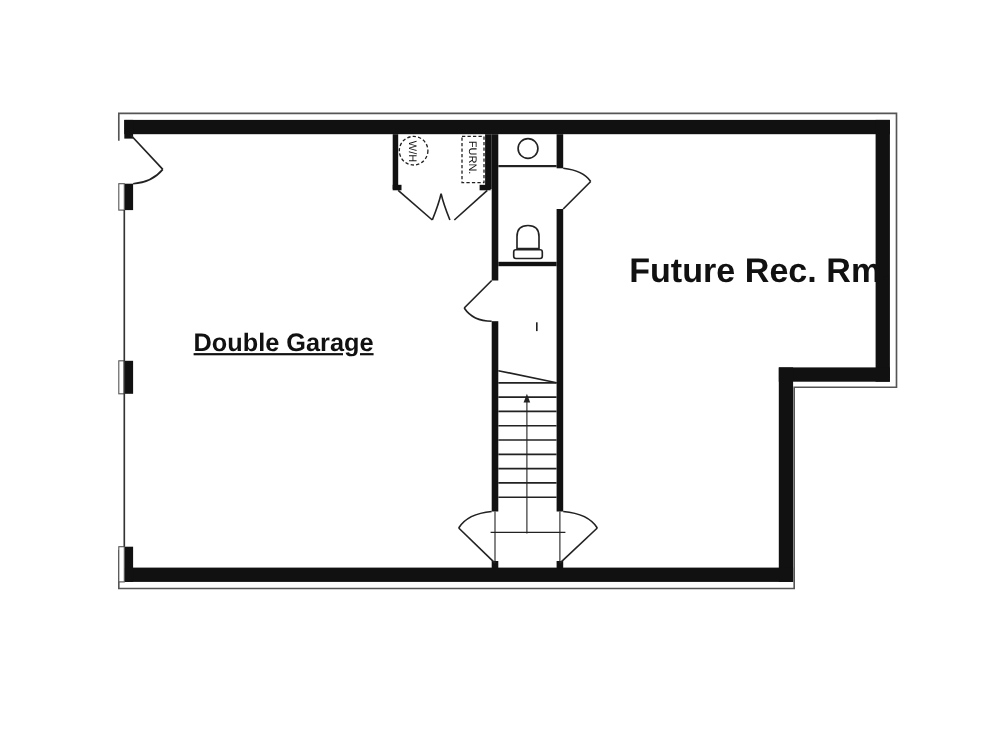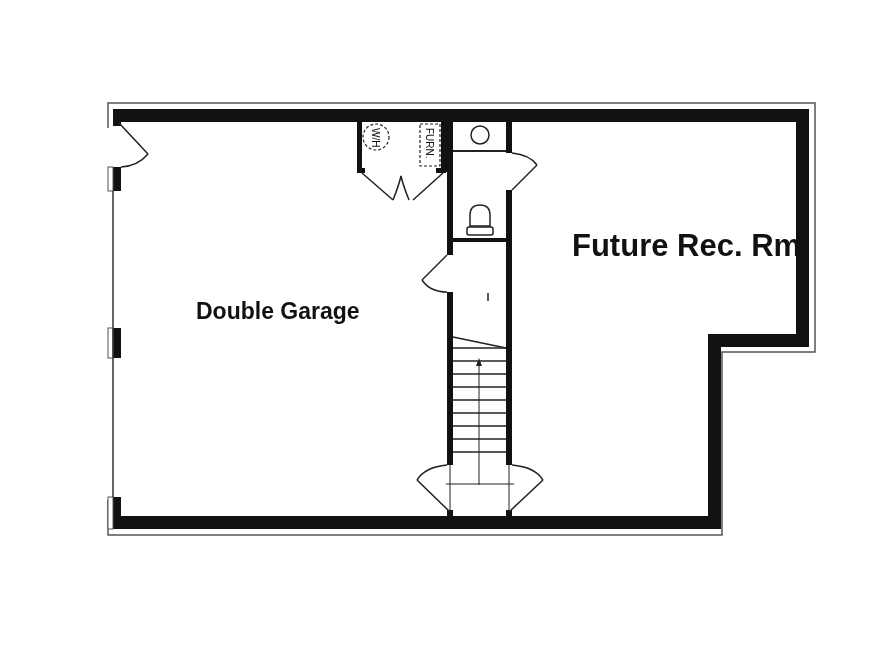--- a/index.html
+++ b/index.html
@@ -1,21 +1,21 @@
 <!DOCTYPE html>
 <html><head>
 <meta charset="utf-8">
 <style>
   html, body { margin: 0; padding: 0; background: #ffffff; }
   body { width: 893px; height: 664px; position: relative; overflow: hidden;
          font-family: "Liberation Sans", sans-serif; }
   #plan { position: absolute; left: 0; top: 0; width: 893px; height: 664px; }
   .room-label { position: absolute; font-family: "Liberation Sans", sans-serif;
                 font-weight: bold; color: #111111; white-space: nowrap; }
-  #label-garage { left: 196px; top: 298px; font-size: 23px; }
+  #label-garage { left: 176px; top: 298px; font-size: 23px; text-decoration: underline; }
   #label-rec { left: 572px; top: 205px; font-size: 31px; margin-top: 23px; }
   .tiny-label { font-family: "Liberation Sans", sans-serif; font-size: 10px; fill: #111; }
 </style>
 </head>
 <body>
 
 <svg id="plan" viewBox="0 0 893 664" xmlns="http://www.w3.org/2000/svg">
 
   <g fill="none" stroke="#555" stroke-width="1.5">
     <polyline points="108,128 108,103 815,103 815,352 722,352 722,535 108,535 108,500"></polyline>

